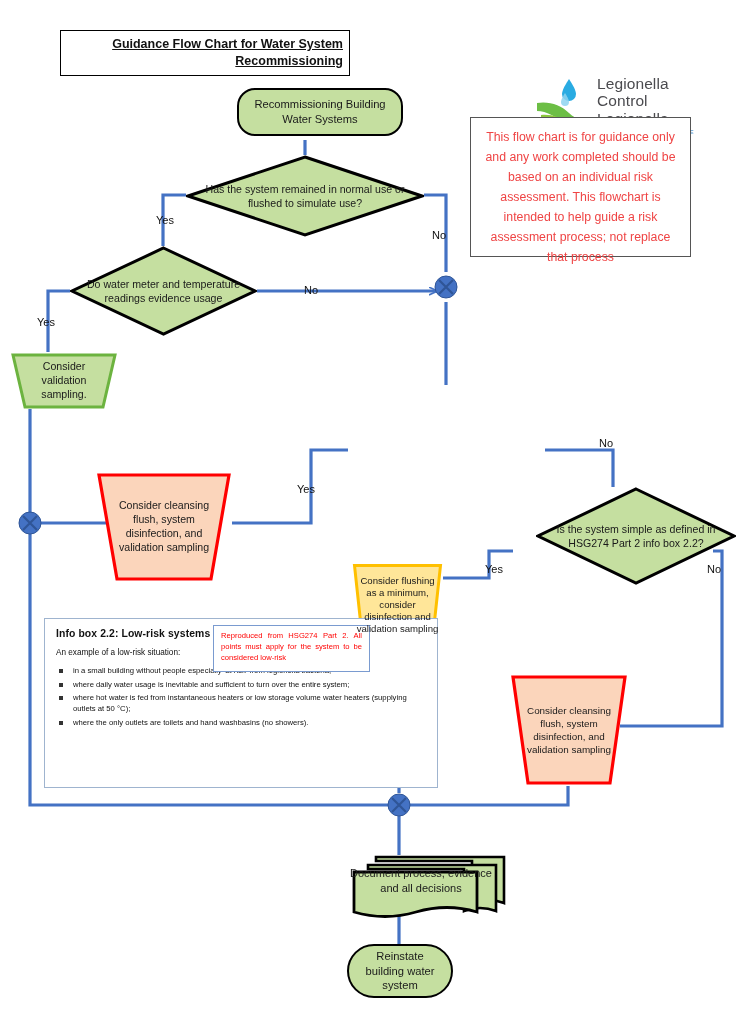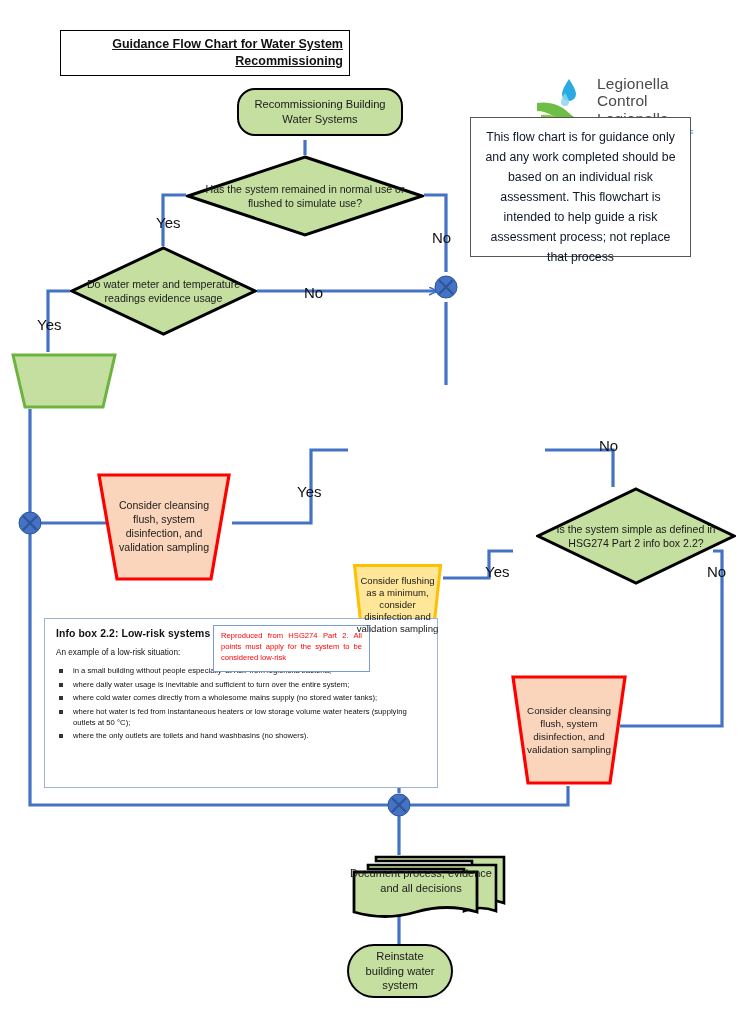--- a/index.html
+++ b/index.html
@@ -17,21 +17,21 @@
 
   
   .title-box{border:1px solid #000;background:#fff;}
   .title-box .t{font-size:12.5px;font-weight:600;line-height:1.35;
       text-decoration:underline;color:#111;padding:0 6px;}
 
   
   .note-box{border:1px solid #555;background:#fff;padding:9px 10px;
       display:block;}
   .note-box .t{font-size:12.3px;line-height:1.46;text-align:justify;
-      text-justify:inter-word;color:#0f172a;}
+      text-justify:inter-word;color:#ef4444;}
 
   
   .term{border:2.5px solid #000;border-radius:18px;background:#c5dFA0;}
   .term .t{font-size:11.2px;line-height:1.3;padding:0 8px;}
 
   
   .diamond{}
   .diamond svg{position:absolute;left:0;top:0;}
   .diamond .t{position:relative;z-index:2;font-size:10.6px;line-height:1.33;
       padding:0 14px;}
@@ -42,21 +42,21 @@
   .trap .t{position:relative;z-index:2;font-size:10.6px;line-height:1.32;
       padding:0 10px;}
 
   
   .docs{}
   .docs svg{position:absolute;left:0;top:0;}
   .docs .t{position:relative;z-index:2;font-size:11px;line-height:1.32;
       padding:0 6px;transform:translate(-8px,-6px);}
 
   
-  .elabel{position:absolute;font-size:15px;color:#111;
+  .elabel{position:absolute;font-size:11px;color:#111;
       background:transparent;white-space:nowrap;}
 
   
   .infobox{position:absolute;border:1px solid #9fb4cf;background:#fff;
       box-sizing:border-box;padding:9px 11px 8px 11px;}
   .infobox h4{margin:0 0 9px 0;font-size:10.4px;font-weight:bold;color:#111;
       letter-spacing:.1px;}
   .infobox .intro{font-size:8.2px;color:#111;margin:0 0 9px 0;}
   .infobox ul{margin:0;padding:0;list-style:none;}
   .infobox li{position:relative;padding-left:17px;margin-bottom:3px;
@@ -178,20 +178,21 @@
     <svg width="187" height="90" viewBox="0 0 187 90">
       <polygon points="93.5,2 185,45 93.5,88 2,45" fill="#c5dfa0" stroke="#000" stroke-width="3"></polygon>
     </svg>
     <span class="t">Do water meter  and temperature readings evidence usage</span>
   </div>
 
   <div class="node trap" style="left:10px;top:352px;width:108px;height:58px;">
     <svg width="108" height="58" viewBox="0 0 108 58">
       <polygon points="3,3 105,3 93,55 15,55" fill="#c5dfa0" stroke="#6cb33f" stroke-width="3"></polygon>
     </svg>
+    <span class="t">Consider validation sampling.</span>
   </div>
 
   <div class="node trap" style="left:96px;top:472px;width:136px;height:110px;">
     <svg width="136" height="110" viewBox="0 0 136 110">
       <polygon points="3,3 133,3 115,107 21,107" fill="#fbd5bb" stroke="#ff0000" stroke-width="3.2"></polygon>
     </svg>
     <span class="t">Consider cleansing flush, system disinfection, and validation sampling</span>
   </div>
 
 
@@ -237,21 +238,20 @@
   <div class="elabel" style="left:599px;top:437px;">No</div>
   <div class="elabel" style="left:485px;top:563px;">Yes</div>
   <div class="elabel" style="left:707px;top:563px;">No</div>
 
   <div class="infobox" style="left:44px;top:618px;width:394px;height:170px;">
     <h4>Info box 2.2: Low-risk systems</h4>
     <p class="intro">An example of a low-risk situation:</p>
     <ul>
       <li>in a small building without people especially 'at risk' from legionella bacteria;</li>
       <li>where daily water usage is inevitable and sufficient to turn over the entire system;</li>
-      <li>where cold water comes directly from a wholesome mains supply (no stored water tanks);</li>
       <li>where hot water is fed from instantaneous heaters or low storage volume water heaters (supplying outlets at 50 °C);</li>
       <li>where the only outlets are toilets and hand washbasins (no showers).</li>
     </ul>
   </div>
 
   <div class="repro" style="left:213px;top:625px;width:157px;height:47px;">
     <span class="t">Reproduced from HSG274 Part 2. All points must apply for the system to be considered low-risk</span>
   </div>
 
 </div>

